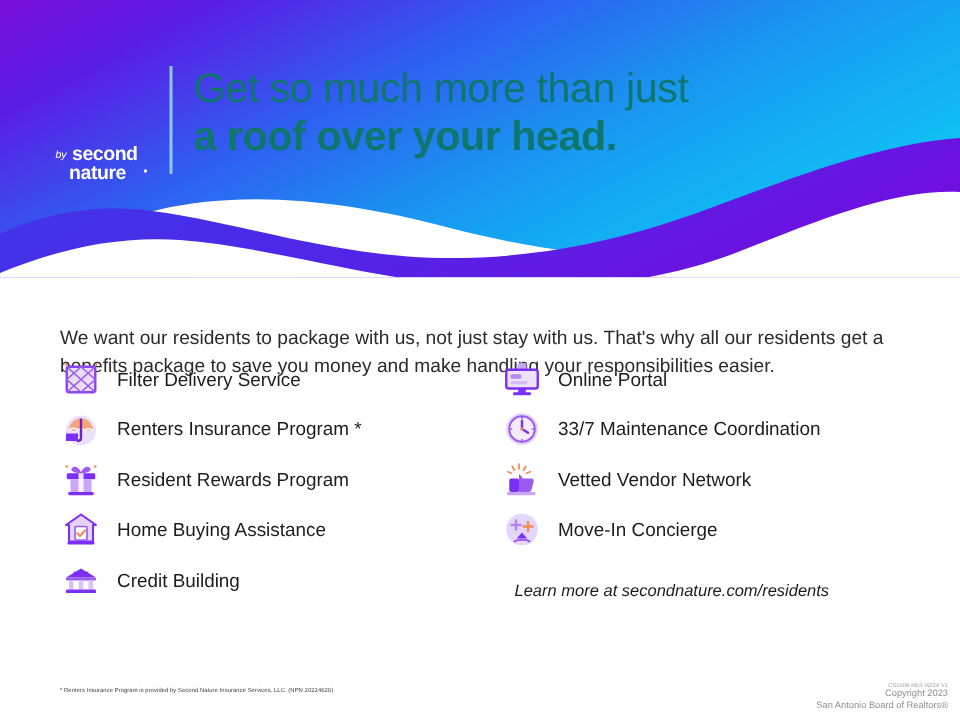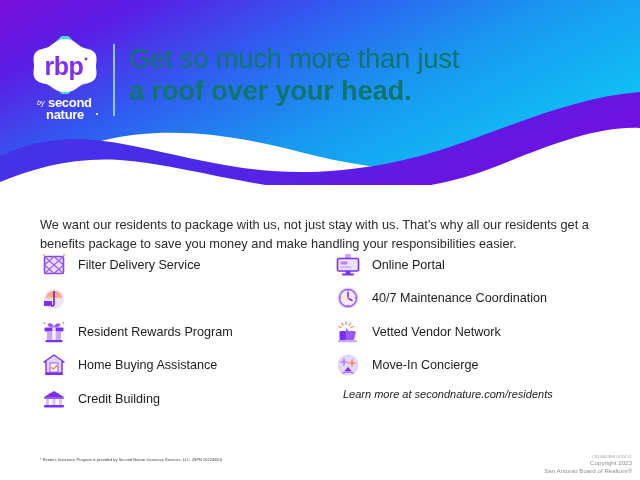--- a/index.html
+++ b/index.html
@@ -102,21 +102,21 @@
     top: 203px;
     width: 552px;
     font-size: 12.8px;
     line-height: 1.48;
     color: #2b2b2b;
   }
 
   
   .benefit-col {
     position: absolute;
-    top: 248px;
+    top: 236px;
     text-align: center;
   }
   #benefits-left  { left: 40px;  width: 290px; }
   #benefits-right { left: 334px; width: 290px; }
 
   .benefit-row {
     display: flex;
     align-items: center;
     height: 33.5px;
     margin-bottom: 0px;
@@ -213,44 +213,20 @@
                L0,185 H640 Z" fill="url(#gradPurple)"></path>
 
       <path d="M0,185 H640 V128
                C596,126 548,146 492,168
                C438,189 372,196 305,190
                C238,184 176,164 120,160
                C74,157 34,168 0,182 Z" fill="#ffffff"></path>
     </svg>
 
     <div id="logo-block">
-      <div id="logo-mark">
-        <svg width="78" height="58" viewBox="0 0 78 58">
-
-          <g transform="translate(39,29)">
-            <rect x="-23" y="-23" width="46" height="46" rx="7" transform="rotate(45)" fill="#4fd8e0"></rect>
-          </g>
-
-          <path d="M39,3
-                   C46,3 50,7 54,10
-                   C58,13 64,12 68,16
-                   C72,20 70,26 70,30
-                   C70,34 72,40 68,44
-                   C64,48 58,47 54,50
-                   C50,53 46,56 39,56
-                   C32,56 28,53 24,50
-                   C20,47 14,48 10,44
-                   C6,40 8,34 8,30
-                   C8,26 6,20 10,16
-                   C14,12 20,13 24,10
-                   C28,7 32,3 39,3 Z" fill="#ffffff"></path>
-          <text x="38" y="39" text-anchor="middle" font-family="Liberation Sans, sans-serif" font-size="25" font-weight="700" fill="#7b2ff7" letter-spacing="-0.5">rbp</text>
-          <circle cx="60" cy="23" r="1.4" fill="#7b2ff7"></circle>
-        </svg>
-      </div>
       <div id="logo-tagline">
         <svg width="76" height="28" viewBox="0 0 76 28">
           <text x="10" y="12" font-family="Liberation Sans, sans-serif" font-size="7" font-weight="400" fill="#ffffff" font-style="italic">by</text>
           <text x="21" y="13.5" font-family="Liberation Sans, sans-serif" font-size="13" font-weight="700" fill="#ffffff" letter-spacing="-0.3">second</text>
           <text x="38" y="26" text-anchor="middle" font-family="Liberation Sans, sans-serif" font-size="13" font-weight="700" fill="#ffffff" letter-spacing="-0.3">nature</text>
           <circle cx="70" cy="21" r="1.1" fill="#ffffff"></circle>
         </svg>
       </div>
     </div>
 
@@ -281,20 +257,21 @@
     <div class="benefit-row">
       <span class="benefit-icon">
         <svg width="26" height="26" viewBox="0 0 26 26">
           <circle cx="13" cy="14" r="10" fill="#ece0fb"></circle>
           <path d="M5,14 C5,9 9,6 13,6 C17,6 21,9 21,14 Z" fill="#f5a77a"></path>
           <path d="M5,14 C7,12 9,12 11,14 C12,12.5 14,12.5 15.5,14 C17,12.5 19,12.5 21,14" fill="none" stroke="#ffffff" stroke-width="1"></path>
           <path d="M13,6 L13,19 C13,21 11,21.5 10,20" fill="none" stroke="#6a24c8" stroke-width="1.6"></path>
           <path d="M3,16 L11,16 L11,21 L3,21 Z" fill="#7b2ff7"></path>
         </svg>
       </span>
+      <span class="benefit-label">Renters Insurance Program *</span>
     </div>
 
     <div class="benefit-row">
       <span class="benefit-icon">
         <svg width="26" height="26" viewBox="0 0 26 26">
           <path d="M7,5 C9,3 12,5 13,8 C14,5 17,3 19,5 C20.5,6.5 18,8.5 13,8.5 C8,8.5 5.5,6.5 7,5 Z" fill="#9b5bf0"></path>
           <rect x="3.5" y="8.5" width="19" height="4" rx="1" fill="#7b2ff7"></rect>
           <rect x="6" y="12.5" width="14" height="9" fill="#c9a6f7"></rect>
           <rect x="11.3" y="8.5" width="3.4" height="13" fill="#ffffff" opacity="0.85"></rect>
           <rect x="4.5" y="21" width="17" height="2.2" rx="0.8" fill="#7b2ff7"></rect>
@@ -352,21 +329,21 @@
     <div class="benefit-row">
       <span class="benefit-icon">
         <svg width="26" height="26" viewBox="0 0 26 26">
           <circle cx="13" cy="13" r="10.5" fill="#e2d2fb"></circle>
           <circle cx="13" cy="13" r="8.5" fill="#f4ecfe" stroke="#9b5bf0" stroke-width="1.3"></circle>
           <path d="M13,7.5 L13,13 L17,15.5" fill="none" stroke="#7b2ff7" stroke-width="1.6" stroke-linecap="round"></path>
           <circle cx="13" cy="13" r="1.2" fill="#f58a5a"></circle>
           <path d="M13,4.6 L13,6 M21.4,13 L20,13 M13,21.4 L13,20 M4.6,13 L6,13" stroke="#9b5bf0" stroke-width="1.1" stroke-linecap="round"></path>
         </svg>
       </span>
-      <span class="benefit-label">40/7 Maintenance Coordination</span>
+      <span class="benefit-label">33/7 Maintenance Coordination</span>
     </div>
 
     <div class="benefit-row">
       <span class="benefit-icon">
         <svg width="26" height="26" viewBox="0 0 26 26">
           <path d="M11,2.5 L11,5.5 M6.5,4 L8,6.5 M15.5,4 L14,6.5 M3.5,7.5 L6,8.5 M18.5,7.5 L16,8.5" stroke="#f58a5a" stroke-width="1.2" stroke-linecap="round"></path>
           <path d="M11,9 C11,9 12.5,10 13.5,12 L19,12 C20.5,12 21,13 20.7,14.2 L19.4,19.4
                    C19.1,20.6 18.2,21 17.2,21 L11,21 Z" fill="#9b5bf0"></path>
           <rect x="4.5" y="12" width="6.5" height="9" rx="1.2" fill="#7b2ff7"></rect>
           <rect x="3" y="21" width="19" height="2.2" rx="0.8" fill="#c9a6f7"></rect>

